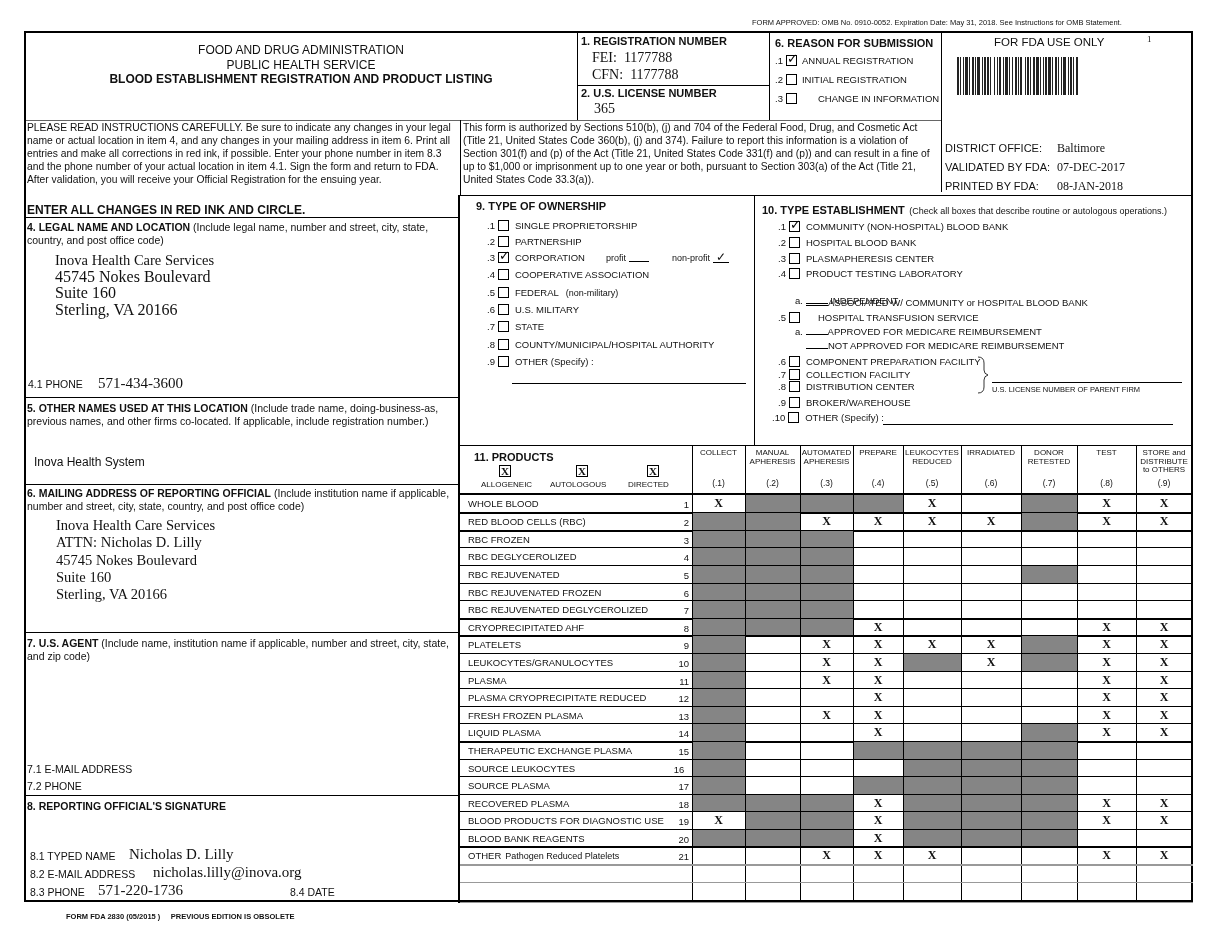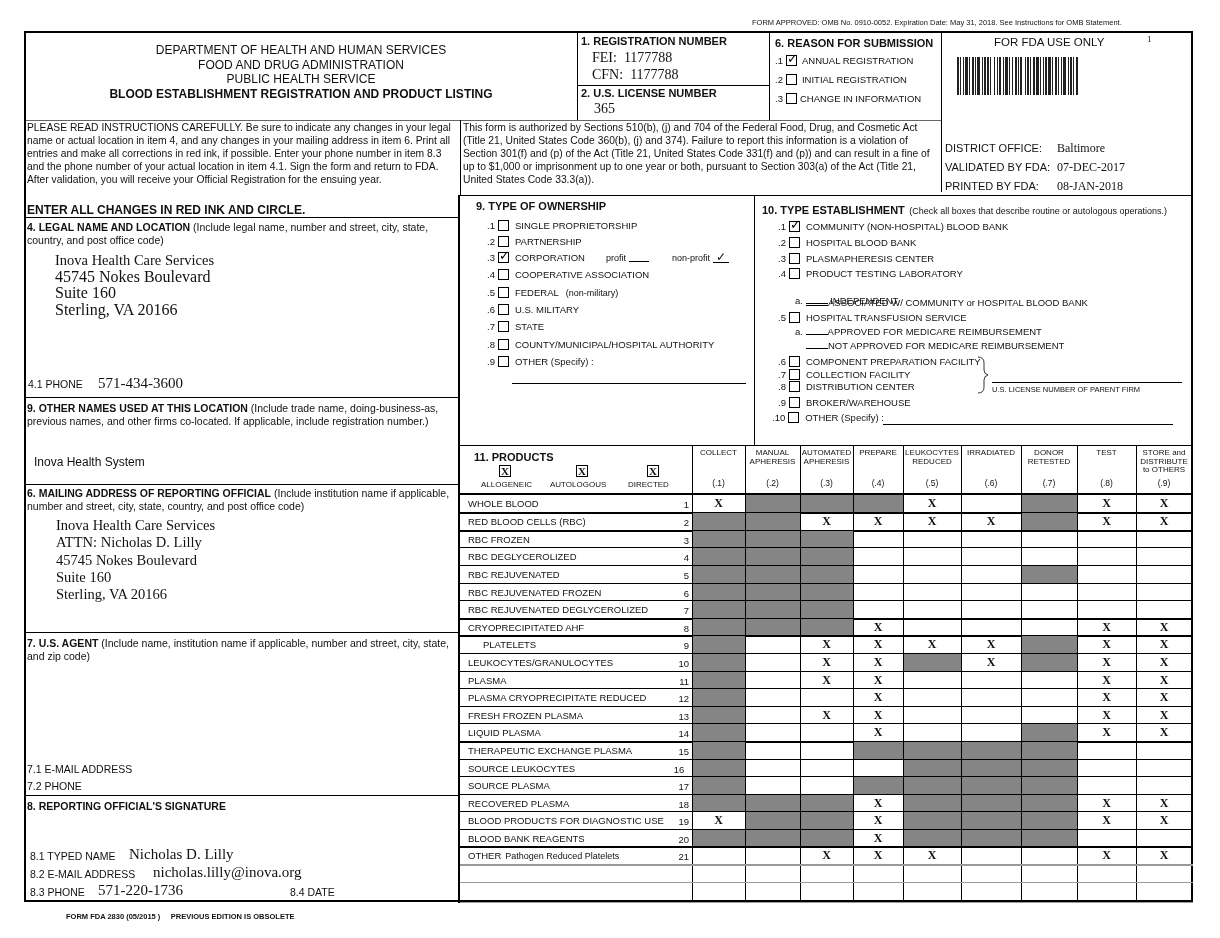--- a/index.html
+++ b/index.html
@@ -28,21 +28,20 @@
   .boxx { display: inline-block; width: 12px; height: 12px; border: 1px solid #000; font-family: "Liberation Serif", serif; font-weight: bold; font-size: 11px; line-height: 11px; text-align: center; }
 </style>
 </head>
 <body>
 
 <div class="abs" style="left:752px;top:18px;font-size:7.5px;">FORM APPROVED: OMB No. 0910-0052.   Expiration Date: May 31, 2018.  See Instructions for OMB Statement.</div>
 
 <div class="frame"></div>
 
 <div class="abs" style="left:26px;top:43px;width:550px;text-align:center;font-size:12px;line-height:14.5px;">
-  <div>DEPARTMENT OF HEALTH AND HUMAN SERVICES</div>
   <div>FOOD AND DRUG ADMINISTRATION</div>
   <div>PUBLIC HEALTH SERVICE</div>
   <div style="font-weight:bold;">BLOOD ESTABLISHMENT REGISTRATION AND PRODUCT LISTING</div>
 </div>
 
 <div class="vl" style="left:577px;top:32px;height:88px;"></div>
 <div class="vl" style="left:769px;top:32px;height:88px;"></div>
 <div class="vl" style="left:941px;top:32px;height:160px;"></div>
 <div class="hl" style="left:577px;top:85px;width:192px;"></div>
 <div class="hl" style="left:26px;top:120px;width:915px;background:#666;"></div>
@@ -68,21 +67,21 @@
       <span style="margin-left:2px;">ANNUAL REGISTRATION</span>
     </div>
     <div class="row-item" style="left:775px;top:74px;font-size:9.5px;">
       <span class="num">.2</span>
       <span class="cb"></span>
       <span style="margin-left:2px;">INITIAL REGISTRATION</span>
     </div>
     <div class="row-item" style="left:775px;top:93px;font-size:9.5px;">
       <span class="num">.3</span>
       <span class="cb"></span>
-      <span style="margin-left:0;">CHANGE IN INFORMATION</span>
+      <span style="margin-left:18px;">CHANGE IN INFORMATION</span>
     </div>
   </div>
 
 <div class="abs" style="left:994px;top:36px;font-size:11.5px;">FOR FDA USE ONLY</div>
 <div class="abs serif" style="left:1147px;top:34px;font-size:9px;">1</div>
 <div class="barcode" id="barcode">
     <span style="width:2px;background:#222;"></span>
     <span style="width:1px;background:#fff;"></span>
     <span style="width:1px;background:#222;"></span>
     <span style="width:2px;background:#fff;"></span>
@@ -187,21 +186,21 @@
     <div>Inova Health Care Services</div>
     <div style="font-size:16px;">45745 Nokes Boulevard</div>
     <div style="font-size:16px;">Suite 160</div>
     <div style="font-size:16px;">Sterling, VA 20166</div>
   </div>
 <div class="abs" style="left:28px;top:378px;font-size:10.5px;">4.1 PHONE</div>
 <div class="abs serif" style="left:98px;top:375px;font-size:15px;">571-434-3600</div>
 <div class="hl" style="left:26px;top:397px;width:433px;"></div>
 
 <div class="abs" style="left:27px;top:402px;width:428px;font-size:10.5px;line-height:12.5px;">
-  <b>9. OTHER NAMES USED AT THIS LOCATION</b><span>  (Include trade name, doing-business-as, previous names,  and other firms co-located.  If applicable, include registration number.)</span>
+  <b>5. OTHER NAMES USED AT THIS LOCATION</b><span>  (Include trade name, doing-business-as, previous names,  and other firms co-located.  If applicable, include registration number.)</span>
 </div>
 <div class="abs" style="left:34px;top:442px;font-size:12px;margin-top:13px;">Inova Health System</div>
 <div class="hl" style="left:26px;top:484px;width:433px;"></div>
 
 <div class="abs" style="left:27px;top:487px;width:428px;font-size:10.5px;line-height:12.5px;">
   <b>6. MAILING ADDRESS OF REPORTING OFFICIAL</b><span>  (Include institution name if applicable, number and street, city, state, country, and post office code)</span>
 </div>
 <div class="abs serif" style="left:56px;top:517px;font-size:14.5px;line-height:17.3px;" id="mailing-lines">
     <div>Inova Health Care Services</div>
     <div>ATTN: Nicholas D. Lilly</div>
@@ -306,21 +305,21 @@
       <span style="margin-left:3px;">PLASMAPHERESIS CENTER</span>
     </div>
     <div class="row-item" style="left:778px;top:268px;">
       <span class="num">.4</span>
       <span class="cb"></span>
       <span style="margin-left:3px;">PRODUCT TESTING LABORATORY</span>
     </div>
     <div class="row-item" style="left:778px;top:312px;">
       <span class="num">.5</span>
       <span class="cb"></span>
-      <span style="margin-left:3px;text-align:right;">HOSPITAL TRANSFUSION SERVICE</span>
+      <span style="margin-left:15px;text-align:right;">HOSPITAL TRANSFUSION SERVICE</span>
     </div>
     <div class="row-item" style="left:778px;top:356px;">
       <span class="num">.6</span>
       <span class="cb"></span>
       <span style="margin-left:3px;">COMPONENT PREPARATION FACILITY</span>
     </div>
     <div class="row-item" style="left:778px;top:369px;">
       <span class="num">.7</span>
       <span class="cb"></span>
       <span style="margin-left:3px;">COLLECTION FACILITY</span>
@@ -517,21 +516,21 @@
     <div class="xmark" style="left:853px;top:620px;width:50px;">X</div>
     <div class="grid-cell" style="left:904px;top:619px;width:57px;height:16px;"></div>
     <div class="grid-cell" style="left:962px;top:619px;width:59px;height:16px;"></div>
     <div class="grid-cell" style="left:1022px;top:619px;width:55px;height:16px;"></div>
     <div class="grid-cell" style="left:1078px;top:619px;width:58px;height:16px;"></div>
     <div class="xmark" style="left:1077px;top:620px;width:59px;">X</div>
     <div class="grid-cell" style="left:1137px;top:619px;width:55px;height:16px;"></div>
     <div class="xmark" style="left:1136px;top:620px;width:56px;">X</div>
     <div class="thick-h" style="left:460px;top:635px;width:733px;"></div>
     <div class="abs" style="left:460px;top:635px;width:733px;height:18px;"></div>
-    <div class="prod-label" style="left:468px;top:639px;margin-left:15px;"><span>PLATELETS</span></div>
+    <div class="prod-label" style="left:468px;top:639px;"><span>PLATELETS</span></div>
     <div class="prod-num" style="left:669px;top:640px;">9</div>
     <div class="grid-cell shade" style="left:693px;top:636px;width:52px;height:17px;"></div>
     <div class="grid-cell" style="left:746px;top:636px;width:54px;height:17px;"></div>
     <div class="grid-cell" style="left:801px;top:636px;width:52px;height:17px;"></div>
     <div class="xmark" style="left:800px;top:637px;width:53px;">X</div>
     <div class="grid-cell" style="left:854px;top:636px;width:49px;height:17px;"></div>
     <div class="xmark" style="left:853px;top:637px;width:50px;">X</div>
     <div class="grid-cell" style="left:904px;top:636px;width:57px;height:17px;"></div>
     <div class="xmark" style="left:903px;top:637px;width:58px;">X</div>
     <div class="grid-cell" style="left:962px;top:636px;width:59px;height:17px;"></div>

